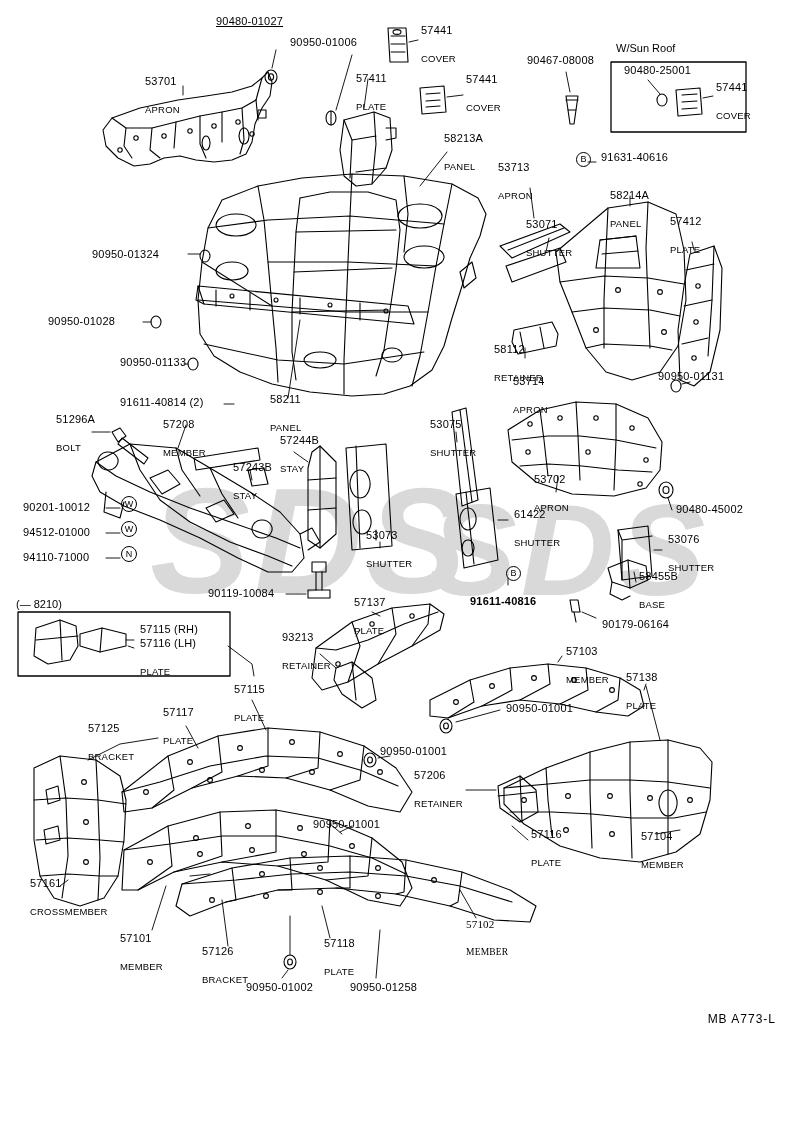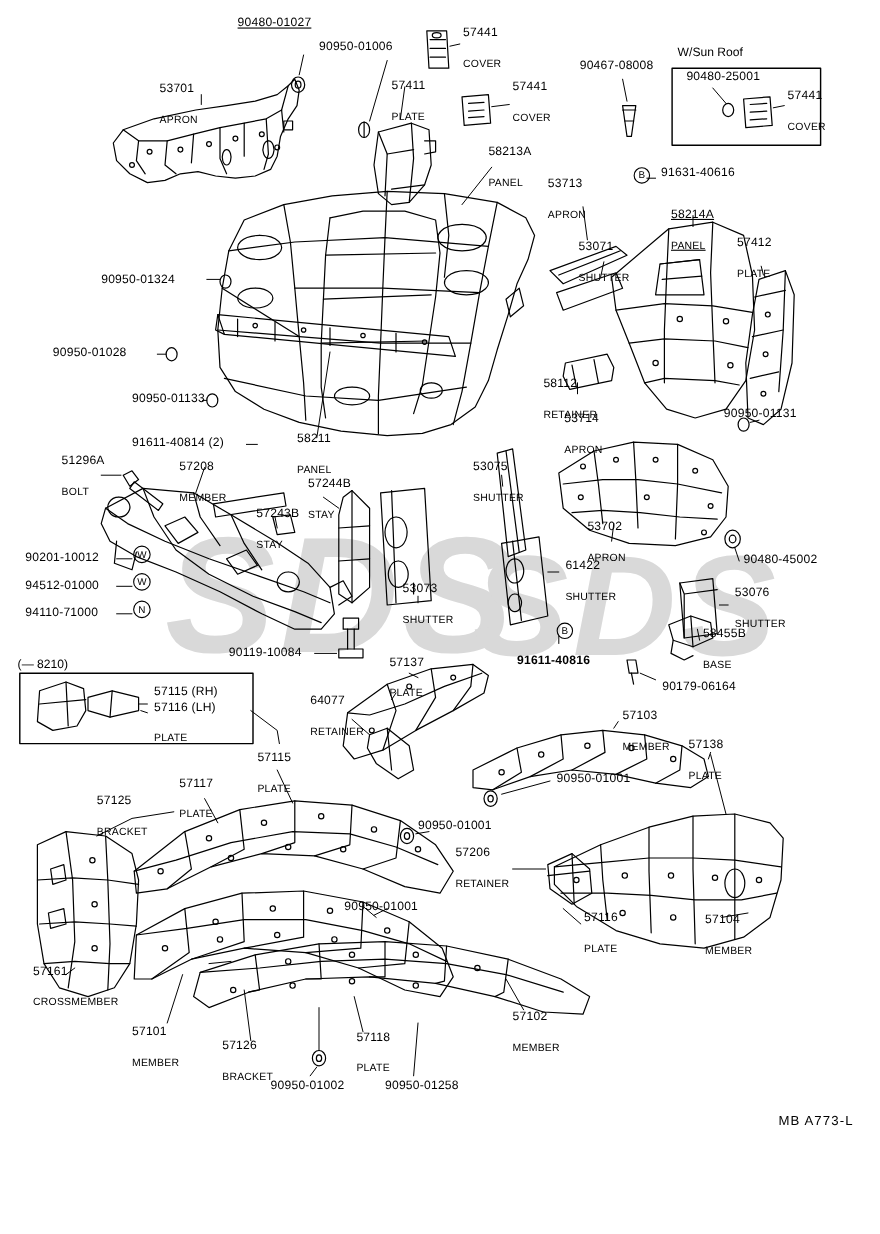--- a/index.html
+++ b/index.html
@@ -475,21 +475,21 @@
     <span>53713</span>
     <span class="sub">APRON</span>
   </div>
   <div class="lbl" style="left:601px;top:152px;">
     <span>91631-40616</span>
   </div>
   <div class="lbl" style="left:526px;top:219px;">
     <span>53071</span>
     <span class="sub">SHUTTER</span>
   </div>
-  <div class="lbl" style="left:610px;top:190px;text-decoration:underline;">
+  <div class="lbl" style="left:610px;top:190px;">
     <span>58214A</span>
     <span class="sub">PANEL</span>
   </div>
   <div class="lbl" style="left:670px;top:216px;">
     <span>57412</span>
     <span class="sub">PLATE</span>
   </div>
   <div class="lbl" style="left:92px;top:249px;">
     <span>90950-01324</span>
   </div>
@@ -583,21 +583,21 @@
     <span class="sub">PLATE</span>
   </div>
   <div class="lbl" style="left:140px;top:624px;">
     <span>57115 (RH)</span>
   </div>
   <div class="lbl" style="left:140px;top:638px;">
     <span>57116 (LH)</span>
     <span class="sub">PLATE</span>
   </div>
   <div class="lbl" style="left:282px;top:632px;">
-    <span>64077</span>
+    <span>93213</span>
     <span class="sub">RETAINER</span>
   </div>
   <div class="lbl" style="left:566px;top:646px;">
     <span>57103</span>
     <span class="sub">MEMBER</span>
   </div>
   <div class="lbl" style="left:234px;top:684px;">
     <span>57115</span>
     <span class="sub">PLATE</span>
   </div>
@@ -643,21 +643,21 @@
     <span class="sub">MEMBER</span>
   </div>
   <div class="lbl" style="left:202px;top:946px;">
     <span>57126</span>
     <span class="sub">BRACKET</span>
   </div>
   <div class="lbl" style="left:324px;top:938px;">
     <span>57118</span>
     <span class="sub">PLATE</span>
   </div>
-  <div class="lbl" style="left:466px;top:919px;">
+  <div class="lbl" style="left:466px;top:919px;font-family:Liberation Serif, serif;">
     <span>57102</span>
     <span class="sub">MEMBER</span>
   </div>
   <div class="lbl" style="left:246px;top:982px;">
     <span>90950-01002</span>
   </div>
   <div class="lbl" style="left:350px;top:982px;">
     <span>90950-01258</span>
   </div>
 

